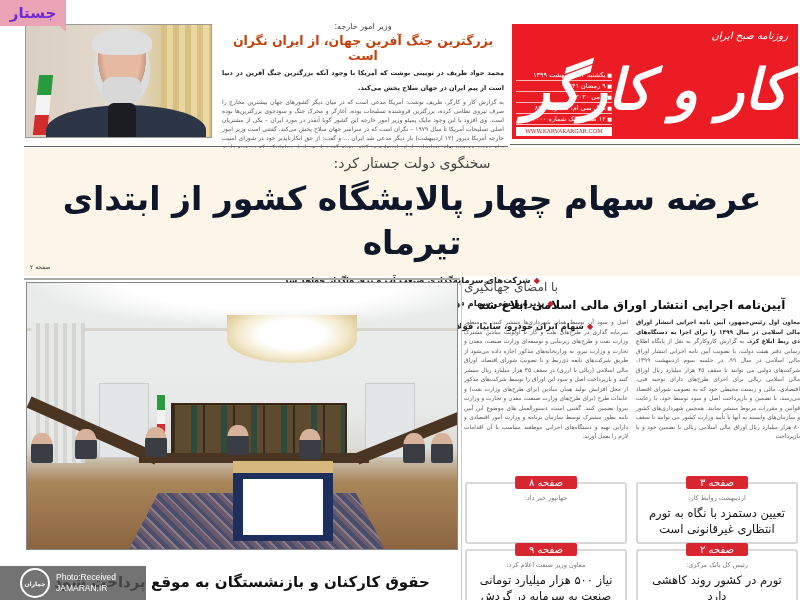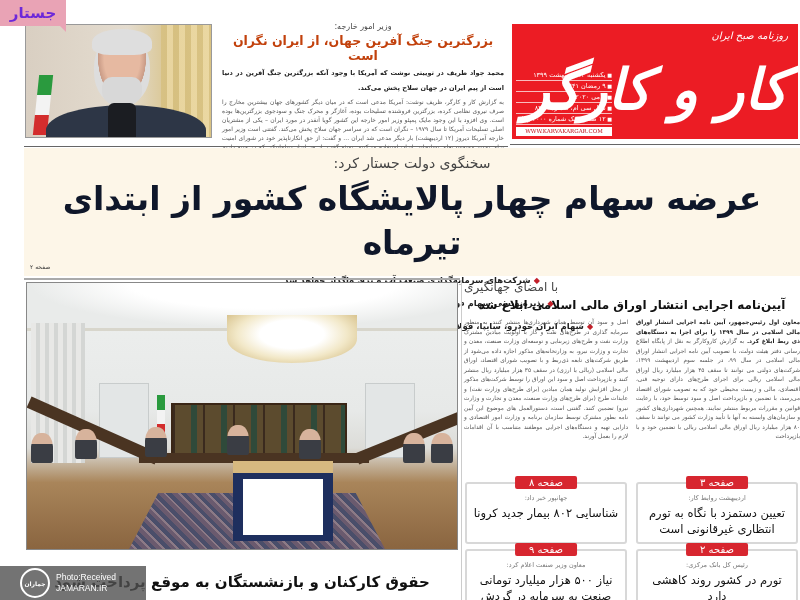--- a/index.html
+++ b/index.html
@@ -312,21 +312,20 @@
 </div>
 
 <div class="teaser t1">
   <div class="page-tag">صفحه ۳</div>
   <div class="kicker">اردیبهشت روابط کار:</div>
   <div class="title">تعیین دستمزد با نگاه به تورم انتظاری غیرقانونی است</div>
 </div>
 <div class="teaser t2">
   <div class="page-tag">صفحه ۸</div>
   <div class="kicker">جهانپور خبر داد:</div>
-  <div class="title">شناسایی ۸۰۲ بیمار جدید کرونا</div>
 </div>
 <div class="teaser t3">
   <div class="page-tag">صفحه ۲</div>
   <div class="kicker">رئیس کل بانک مرکزی:</div>
   <div class="title">تورم در کشور روند کاهشی دارد</div>
 </div>
 <div class="teaser t4">
   <div class="page-tag">صفحه ۹</div>
   <div class="kicker">معاون وزیر صنعت اعلام کرد:</div>
   <div class="title">نیاز ۵۰۰ هزار میلیارد تومانی صنعت به سرمایه در گردش</div>

